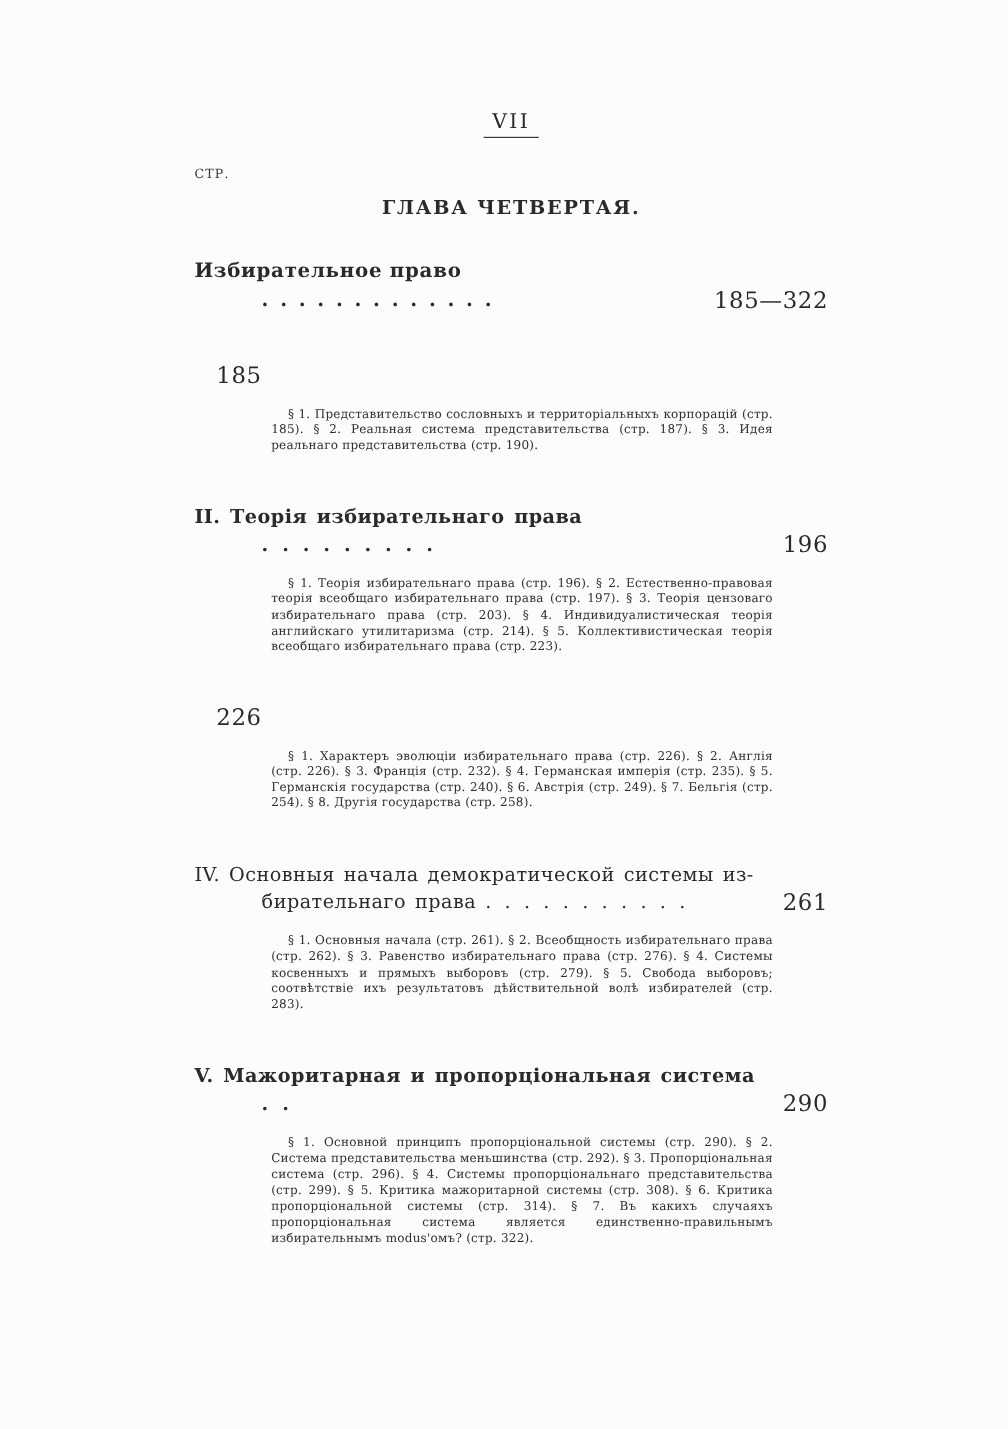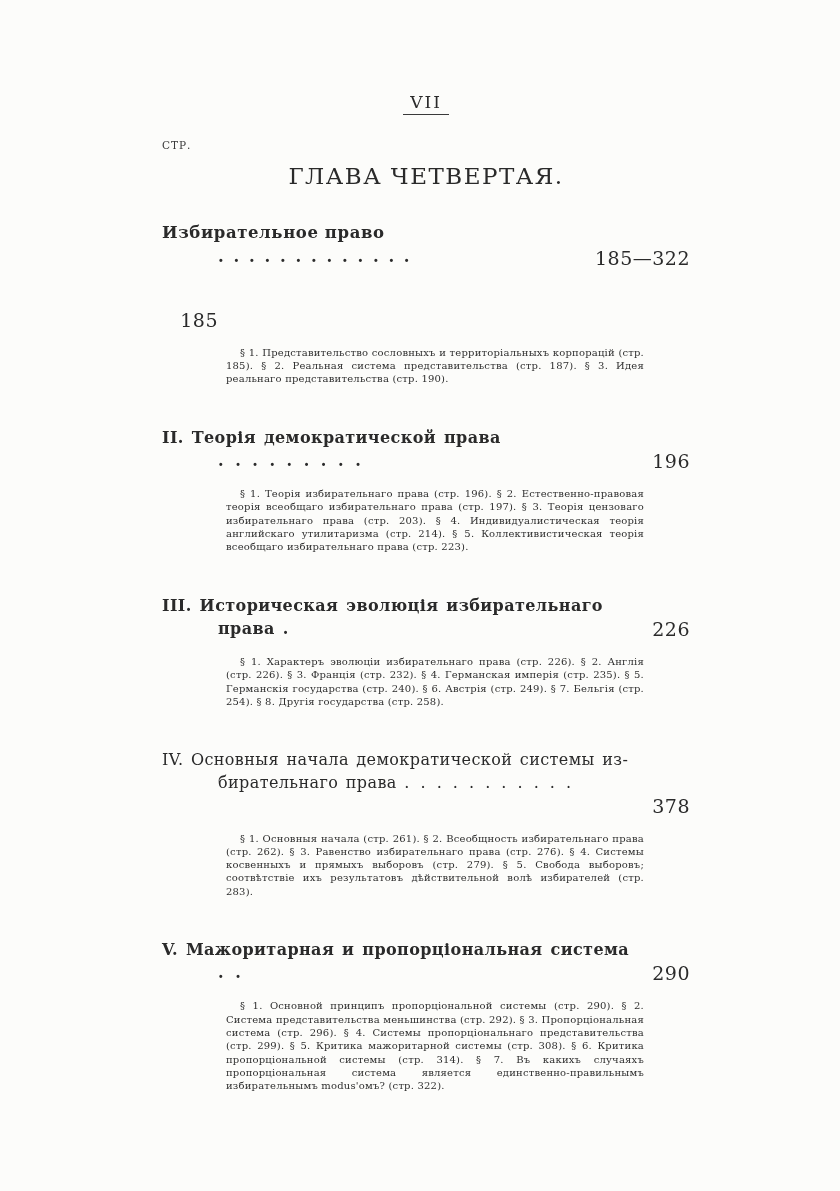--- a/index.html
+++ b/index.html
@@ -32,24 +32,24 @@
   }
   .str-label {
     text-align: left;
     font-size: 10.5px;
     letter-spacing: 1px;
     margin-top: 24px;
     color: #3a3a3a;
   }
   .chapter {
     text-align: center;
-    font-size: 23px;
+    font-size: 16px;
     letter-spacing: 1.5px;
     margin-top: 12px;
-    font-weight: normal;
+    font-weight: bold;
   }
   .toc-row {
     display: flex;
     align-items: flex-start;
   }
   .main-entry {
     margin-top: 32px;
     font-size: 16.5px;
     font-weight: bold;
     letter-spacing: 0.6px;
@@ -57,21 +57,20 @@
   }
   .entry {
     margin-top: 40px;
     font-size: 16px;
     font-weight: bold;
     letter-spacing: 0.4px;
     word-spacing: 2px;
   }
   .entry.regular {
     font-weight: normal;
-    flex-direction: column;
   }
   .line {
     flex: 1 1 auto;
     padding-left: 56px;
     text-indent: -56px;
     line-height: 1.45;
   }
   .entry-title {
     white-space: pre-line;
   }
@@ -122,35 +121,34 @@
     <span class="line"><span class="entry-title">Избирательное право</span> <span class="dots">. . . . . . . . . . . . .</span></span>
     <span class="pagenum">185—322</span>
   </div>
 
   <div class="toc-row entry">
     <span class="pagenum">185</span>
   </div>
   <div class="detail">§ 1. Представительство сословныхъ и территоріальныхъ корпорацій (стр. 185). § 2. Реальная система представительства (стр. 187). § 3. Идея реальнаго представительства (стр. 190).</div>
 
   <div class="toc-row entry">
-    <span class="line"><span class="num">II.</span> <span class="entry-title">Теорія демократической права</span> <span class="dots">. . . . . . . . .</span></span>
+    <span class="line"><span class="num">II.</span> <span class="entry-title">Теорія избирательнаго права</span> <span class="dots">. . . . . . . . .</span></span>
     <span class="pagenum">196</span>
   </div>
   <div class="detail">§ 1. Теорія избирательнаго права (стр. 196). § 2. Естественно-правовая теорія всеобщаго избирательнаго права (стр. 197). § 3. Теорія цензоваго избирательнаго права (стр. 203). § 4. Индивидуалистическая теорія английскаго утилитаризма (стр. 214). § 5. Коллективистическая теорія всеобщаго избирательнаго права (стр. 223).</div>
 
   <div class="toc-row entry">
-    <span class="line"><span class="num">III.</span> <span class="entry-title">Историческая эволюція избирательнаго права</span> <span class="dots">.</span></span>
     <span class="pagenum">226</span>
   </div>
   <div class="detail">§ 1. Характеръ эволюціи избирательнаго права (стр. 226). § 2. Англія (стр. 226). § 3. Франція (стр. 232). § 4. Германская имперія (стр. 235). § 5. Германскія государства (стр. 240). § 6. Австрія (стр. 249). § 7. Бельгія (стр. 254). § 8. Другія государства (стр. 258).</div>
 
   <div class="toc-row entry regular">
     <span class="line"><span class="num">IV.</span> <span class="entry-title">Основныя начала демократической системы из-
 бирательнаго права</span> <span class="dots">. . . . . . . . . . .</span></span>
-    <span class="pagenum">378</span>
+    <span class="pagenum">261</span>
   </div>
   <div class="detail">§ 1. Основныя начала (стр. 261). § 2. Всеобщность избирательнаго права (стр. 262). § 3. Равенство избирательнаго права (стр. 276). § 4. Системы косвенныхъ и прямыхъ выборовъ (стр. 279). § 5. Свобода выборовъ; соотвѣтствіе ихъ результатовъ дѣйствительной волѣ избирателей (стр. 283).</div>
 
   <div class="toc-row entry">
     <span class="line"><span class="num">V.</span> <span class="entry-title">Мажоритарная и пропорціональная система</span> <span class="dots">. .</span></span>
     <span class="pagenum">290</span>
   </div>
   <div class="detail">§ 1. Основной принципъ пропорціональной системы (стр. 290). § 2. Система представительства меньшинства (стр. 292). § 3. Пропорціональная система (стр. 296). § 4. Системы пропорціональнаго представительства (стр. 299). § 5. Критика мажоритарной системы (стр. 308). § 6. Критика пропорціональной системы (стр. 314). § 7. Въ какихъ случаяхъ пропорціональная система является единственно-правильнымъ избирательнымъ modus'омъ? (стр. 322).</div>
 
 </div>

